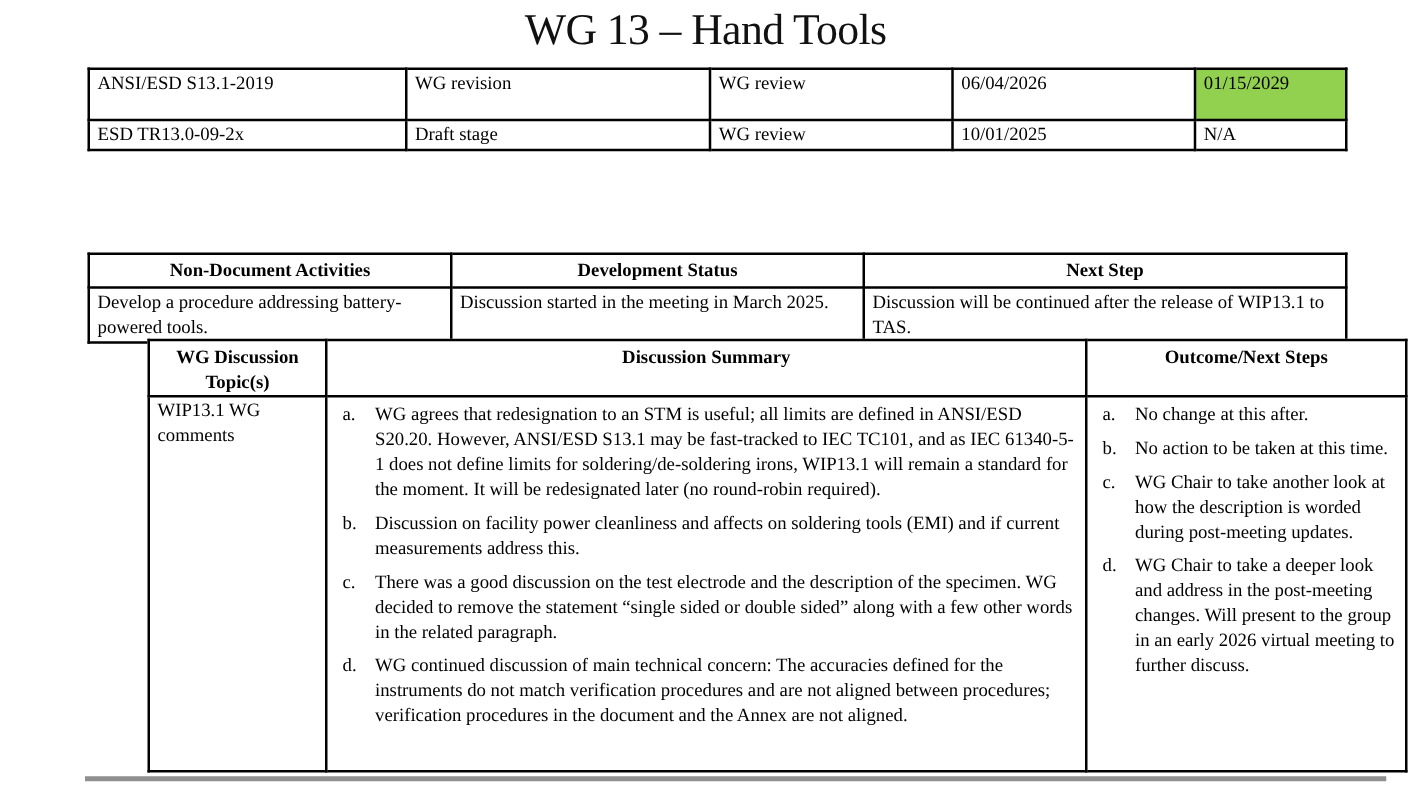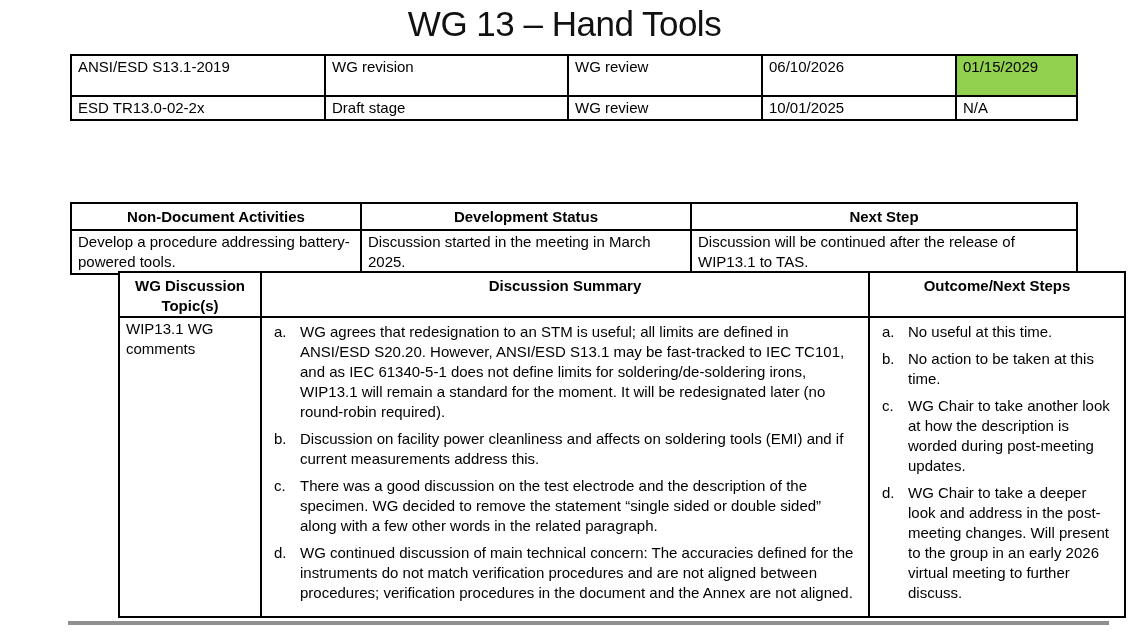--- a/index.html
+++ b/index.html
@@ -1,18 +1,18 @@
 <!DOCTYPE html>
 <html style="--highlight-green: #92D050; --bottom-bar-gray: #8f8f8f;"><head>
 <meta charset="utf-8">
 <style>
   html,body{margin:0;padding:0;background:#fff;}
   .slide{
     position:relative;width:1129px;height:634px;background:#ffffff;
-    font-family:Liberation Sans, sans-serif;color:#000;overflow:hidden;
+    font-family:Liberation Serif, serif;color:#000;overflow:hidden;
   }
   .title{
     position:absolute;top:4px;left:0;width:100%;text-align:center;
     font-size:35px;font-weight:400;letter-spacing:-0.5px;color:#111;
   }
   table{border-collapse:collapse;table-layout:fixed;position:absolute;left:70px;width:1006px;background:#fff;}
   td,th{border:2px solid #000;vertical-align:top;overflow:hidden;font-size:15px;line-height:20px;}
   th{font-weight:700;text-align:center;padding:3px 4px 0 4px;}
   td{padding:1px 6px;}
   .t-docs{top:54px;}
@@ -47,25 +47,25 @@
         <col style="width:243px">
         <col style="width:194px">
         <col style="width:194px">
         <col style="width:121px">
       </colgroup>
     <tbody>
     <tr class="r1">
       <td>ANSI/ESD S13.1-2019</td>
       <td>WG revision</td>
       <td>WG review</td>
-      <td>06/10/2026</td>
+      <td>06/04/2026</td>
       <td class="green">01/15/2029</td>
     </tr>
     <tr class="r3">
-      <td>ESD TR13.0-02-2x</td>
+      <td>ESD TR13.0-09-2x</td>
       <td>Draft stage</td>
       <td>WG review</td>
       <td>10/01/2025</td>
       <td>N/A</td>
     </tr>
   </tbody>
     </table>
 
   <table class="t-nondoc">
     <colgroup>
@@ -118,21 +118,21 @@
           <div class="li">
             <span class="m">d.</span>
             <span class="t">WG continued discussion of main technical concern: The accuracies defined for the instruments do not match verification procedures and are not aligned between procedures; verification procedures in the document and the Annex are not aligned.</span>
           </div>
         </div>
       </td>
       <td>
         <div class="alpha-list">
           <div class="li">
             <span class="m">a.</span>
-            <span class="t">No useful at this time.</span>
+            <span class="t">No change at this after.</span>
           </div>
           <div class="li">
             <span class="m">b.</span>
             <span class="t">No action to be taken at this time.</span>
           </div>
           <div class="li">
             <span class="m">c.</span>
             <span class="t">WG Chair to take another look at how the description is worded during post-meeting updates.</span>
           </div>
           <div class="li">

